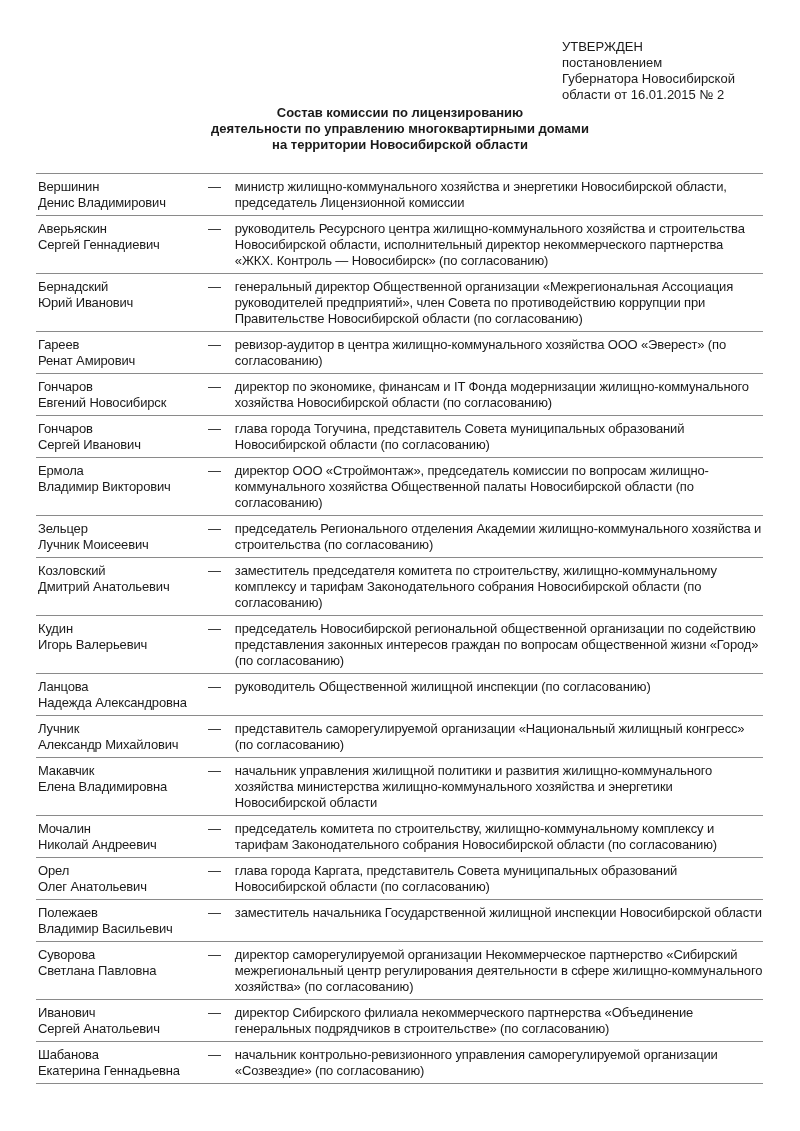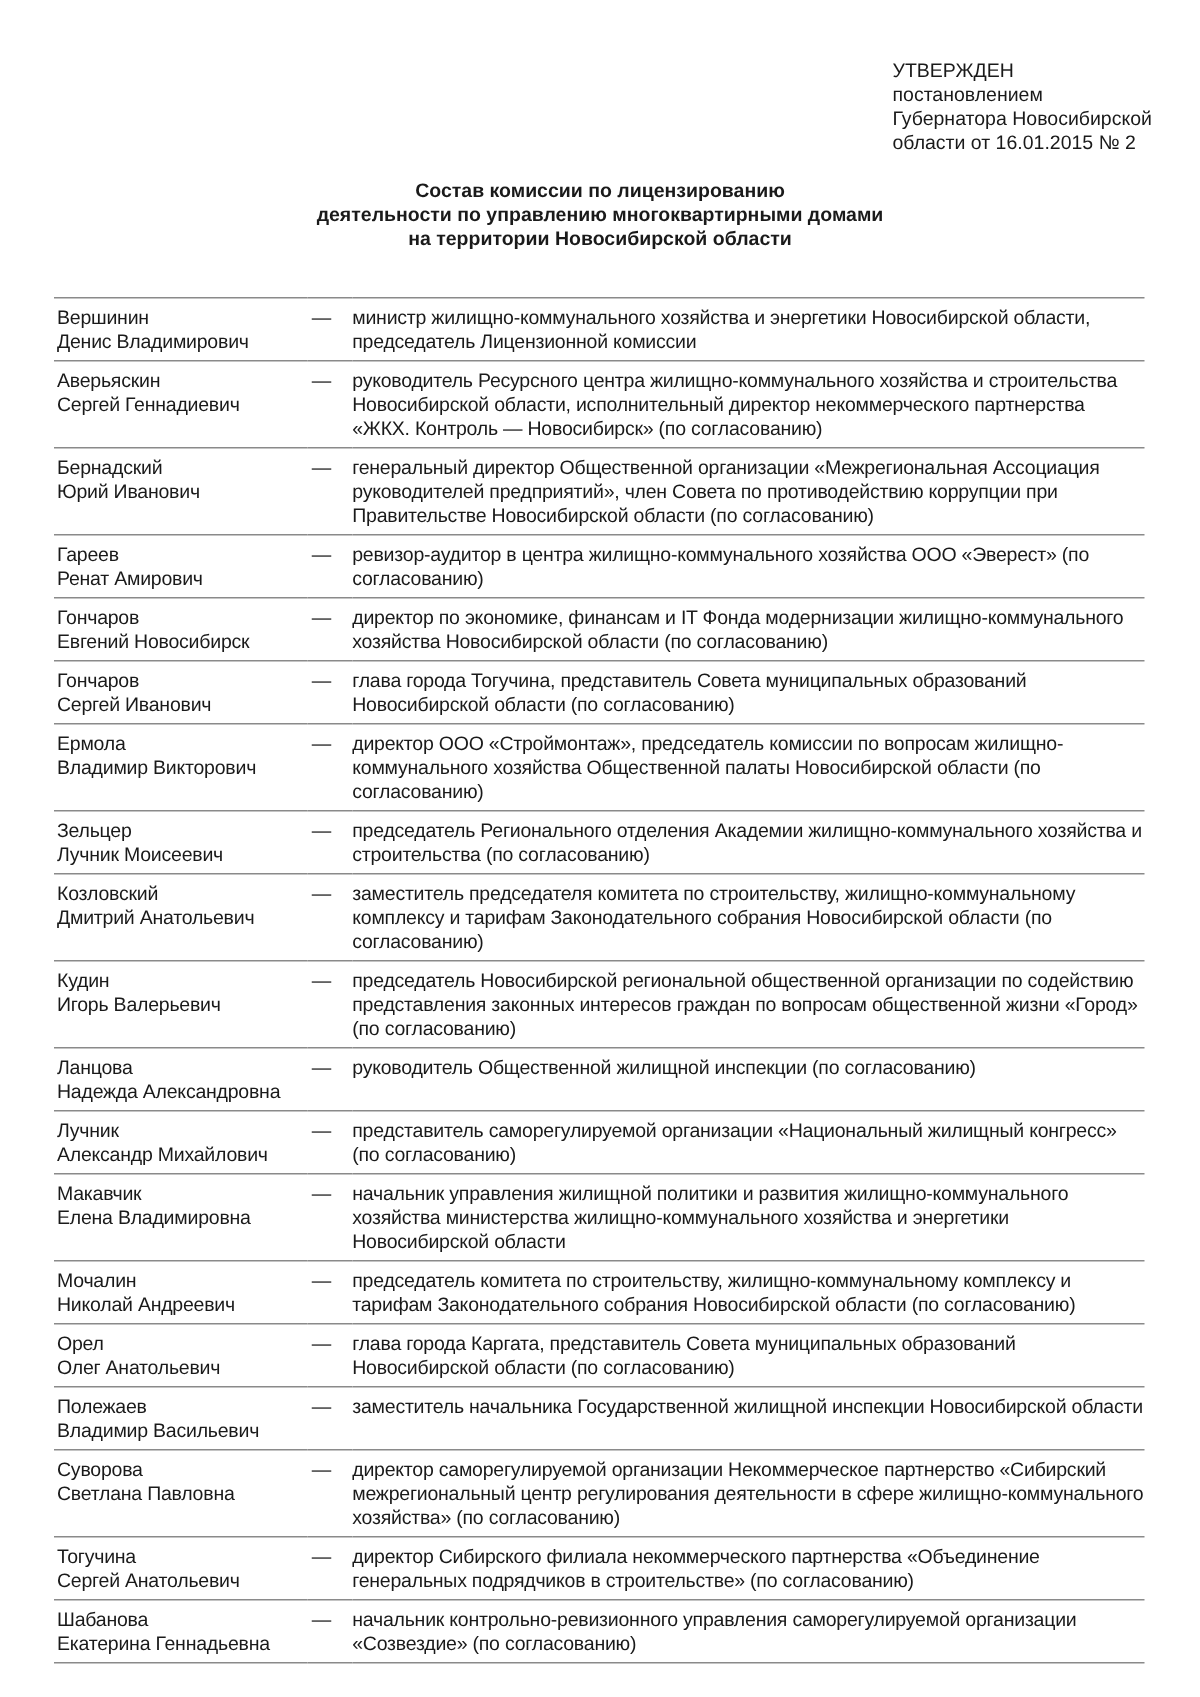--- a/index.html
+++ b/index.html
@@ -15,45 +15,43 @@
       font-family: "Liberation Sans", sans-serif;
       color: #1a1a1a;
     }
     .approval {
       position: absolute;
       left: 562px;
       top: 39px;
       font-size: 13px;
       line-height: 16px;
       color: #1a1a1a;
-      margin-left: 33px;
     }
     .approval div { white-space: nowrap; }
     .title {
       position: absolute;
       left: 0;
-      top: 119px;
+      top: 105px;
       width: 800px;
       text-align: center;
       font-weight: bold;
       font-size: 13px;
       line-height: 16px;
       color: #1a1a1a;
     }
     .title div { white-space: nowrap; }
     .members {
       position: absolute;
       left: 36px;
       top: 173px;
       width: 727px;
       border-collapse: collapse;
       font-size: 13px;
       line-height: 16px;
       letter-spacing: -0.15px;
-      margin-top: 25px;
     }
     .members tr {
       border-top: 1.5px solid #8a8a8a;
     }
     .members tr:last-child {
       border-bottom: 1.5px solid #8a8a8a;
     }
     .members td {
       vertical-align: top;
       padding: 5px 0 4px 0;
@@ -224,21 +222,21 @@
       <tr>
         <td class="col-name">
           <span class="name-line">Суворова</span>
           <span class="name-line">Светлана Павловна</span>
         </td>
         <td class="col-dash"><span>—</span></td>
         <td class="col-role">директор саморегулируемой организации Некоммерческое партнерство «Сибирский межрегиональный центр регулирования деятельности в сфере жилищно-коммунального хозяйства» (по согласованию)</td>
       </tr>
       <tr>
         <td class="col-name">
-          <span class="name-line">Тогучина</span>
+          <span class="name-line">Иванович</span>
           <span class="name-line">Сергей Анатольевич</span>
         </td>
         <td class="col-dash"><span>—</span></td>
         <td class="col-role">директор Сибирского филиала некоммерческого партнерства «Объединение генеральных подрядчиков в строительстве» (по согласованию)</td>
       </tr>
       <tr>
         <td class="col-name">
           <span class="name-line">Шабанова</span>
           <span class="name-line">Екатерина Геннадьевна</span>
         </td>

